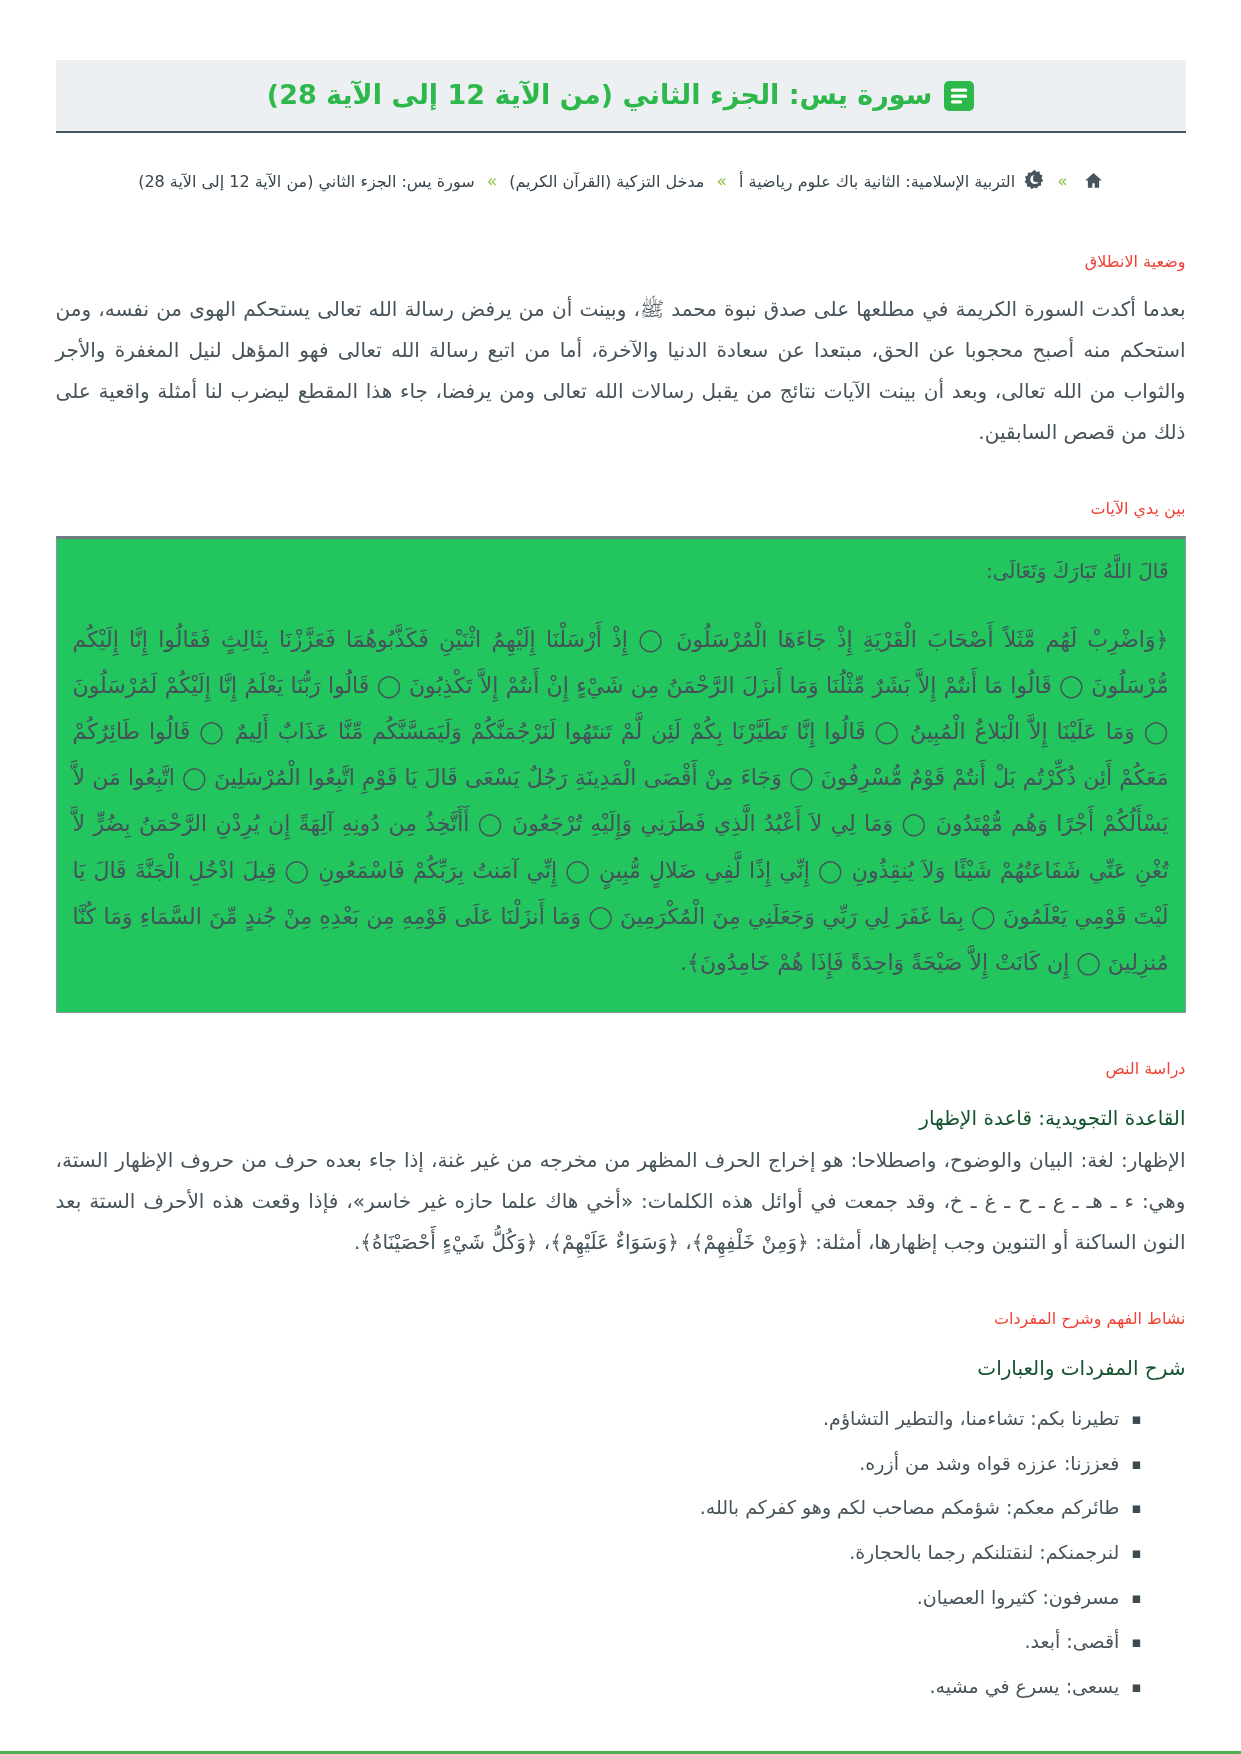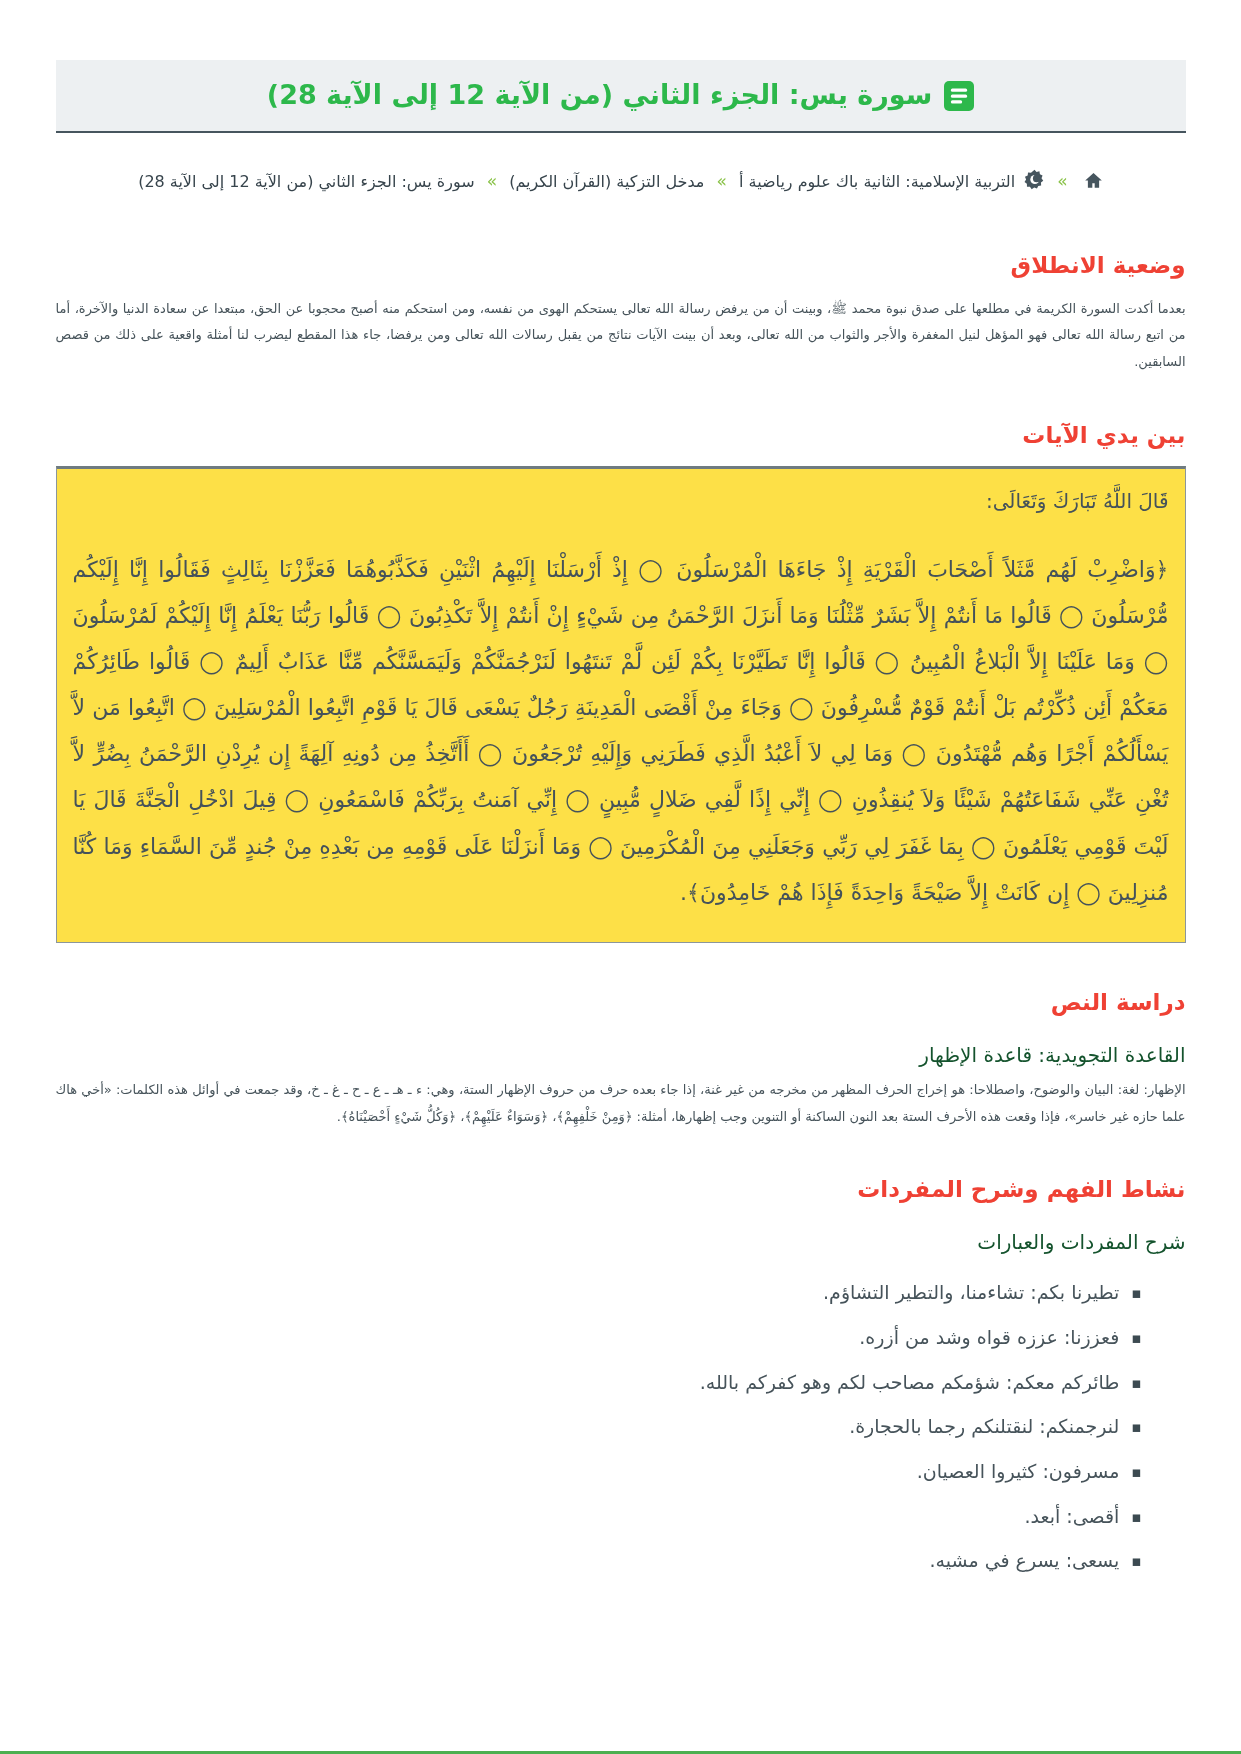--- a/index.html
+++ b/index.html
@@ -49,43 +49,43 @@
   .breadcrumb .crumb { color: #37444c; text-decoration: none; cursor: pointer; }
   .breadcrumb .sep {
     color: #8bc34a;
     font-size: 17px;
     margin: 0 7px;
   }
   .breadcrumb .icon-inline { display: inline-block; vertical-align: -3px; margin-left: 4px; }
   
   h2.section-heading {
     color: #ef4134;
-    font-size: 23px;
-    font-weight: bold;
+    font-size: 16px;
+    font-weight: normal;
     margin: 46px 0 18px 0;
   }
   h3.sub-heading {
     color: #14532d;
     font-size: 20px;
     font-weight: normal;
     margin: 28px 0 10px 0;
   }
   
   p.body-text {
-    font-size: 13px;
+    font-size: 20px;
     line-height: 2.05;
     color: #46535a;
     text-align: justify;
   }
   
   .verse-box {
     margin-top: 18px;
     border: 1px solid #8b969b;
     border-top: 3px solid #6f7b80;
-    background: #fde047;
+    background: #22c55e;
     padding: 20px 16px 26px 16px;
   }
   .verse-lead {
     font-size: 20px;
     color: #45525a;
     text-align: right;
   }
   .verse-text {
     margin-top: 34px;
     font-size: 22px;

